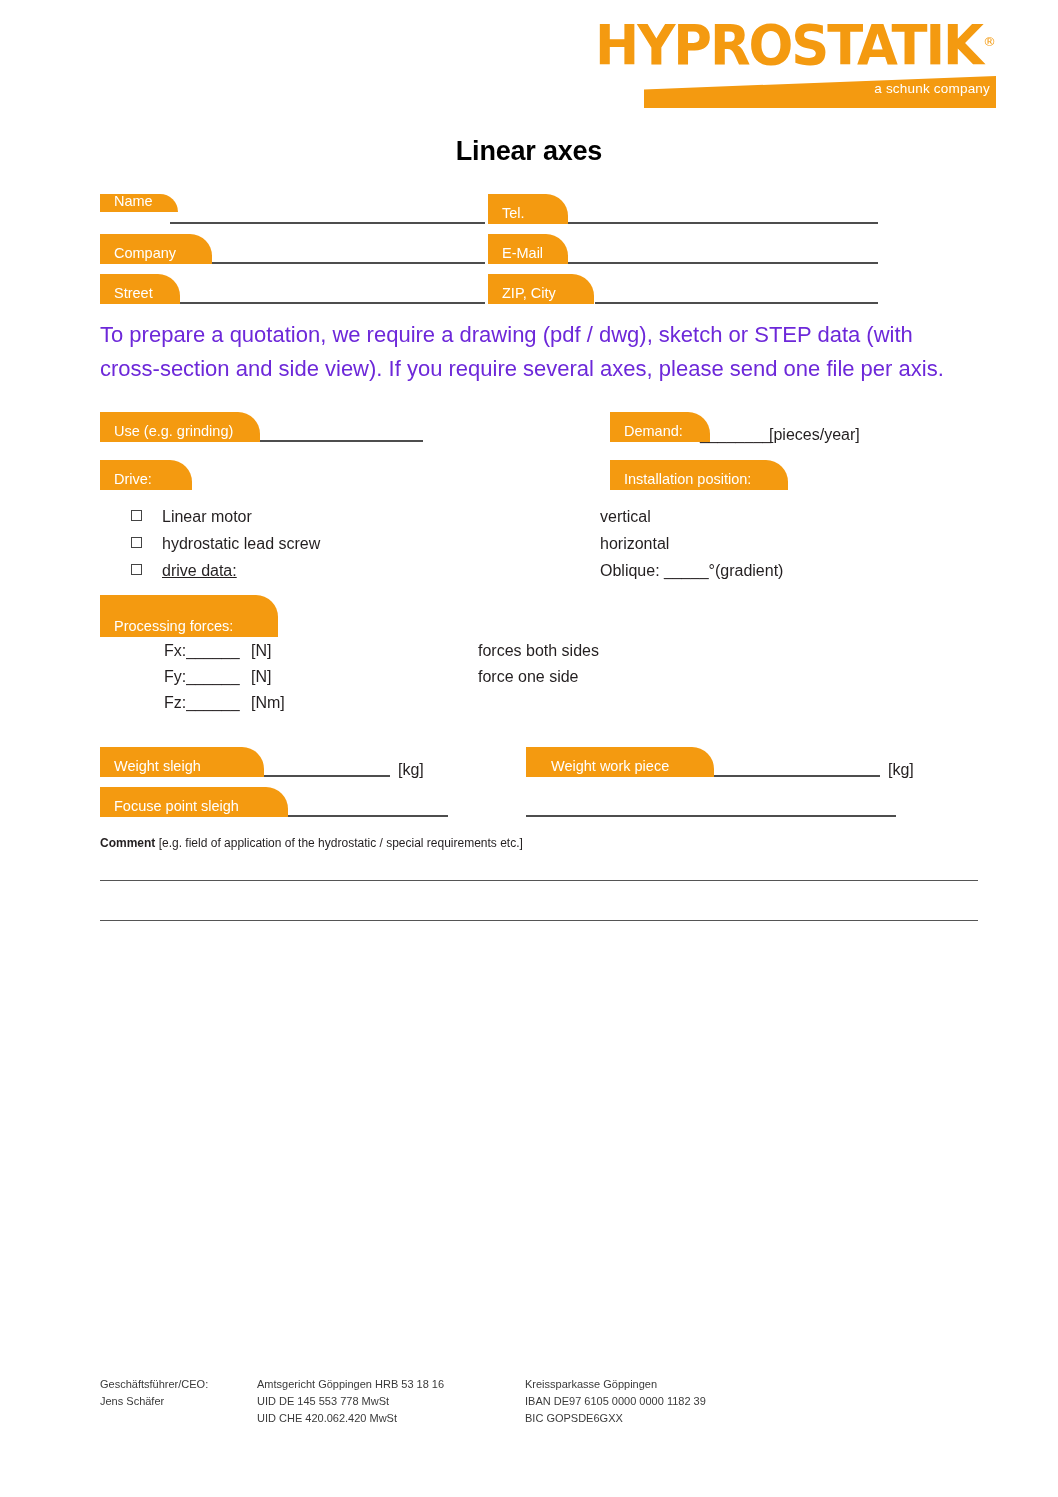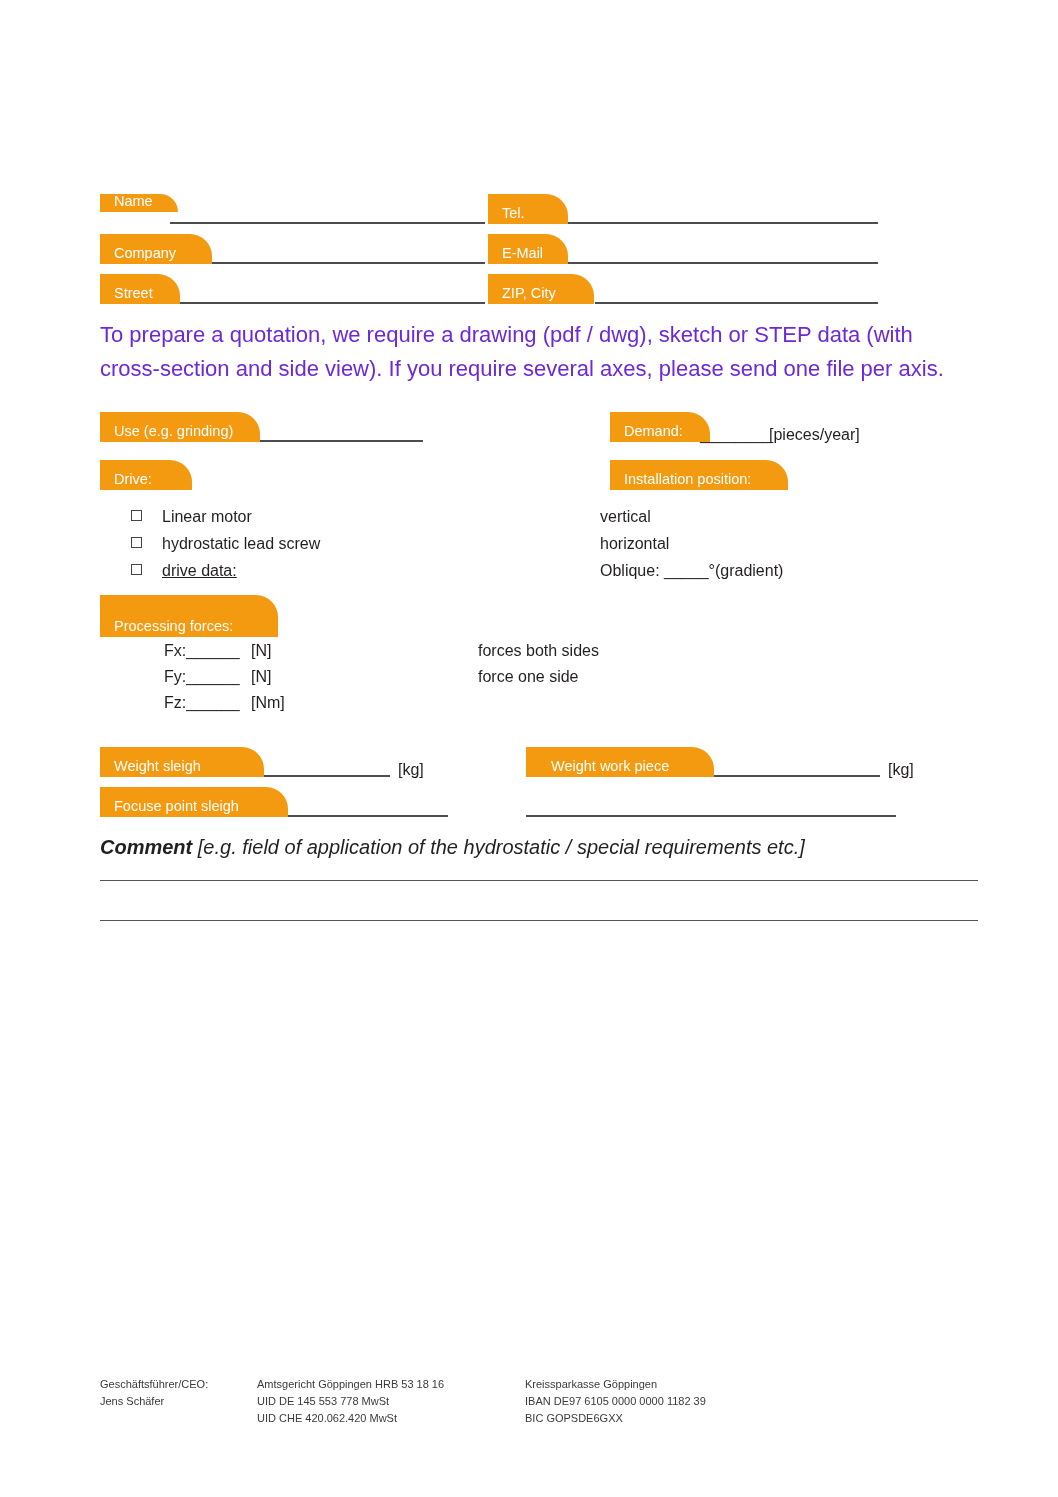--- a/index.html
+++ b/index.html
@@ -129,23 +129,22 @@
     border: 1px solid #444444;
     box-sizing: border-box;
     background: #ffffff;
   }
 
   
   .comment-head {
     position: absolute;
     left: 100px;
     top: 836px;
-    font-size: 20px;
-    white-space: nowrap;
-    font-style: italic;
+    font-size: 12px;
+    white-space: nowrap;
   }
   .comment-head b { font-weight: 700; }
 
   
   .footer {
     position: absolute;
     left: 100px;
     top: 1376px;
     width: 880px;
     display: flex;
@@ -158,21 +157,28 @@
   .footer .col:nth-child(2) { width: 268px; }
   .footer .col:nth-child(3) { width: 243px; }
   .footer .col:nth-child(4) { width: 212px; }
   .footer .line { white-space: nowrap; }
 </style>
 </head>
 <body>
 
 <div class="page">
 
-
+  <div class="logo-wrap">
+    <div class="logo-text">HYPROSTATIK</div>
+    <div class="logo-reg">®</div>
+    <div class="logo-bar"></div>
+    <div class="logo-tagline">a schunk company</div>
+  </div>
+
+  <div class="title">Linear axes</div>
 
   <div class="rule" style="left:170px; top:222px; width:315px;"></div>
   <div class="tab" style="left:100px; top:194px; width:78px; height:18px;">
     <span>Name</span>
   </div>
 
   <div class="rule" style="left:205px; top:262px; width:280px;"></div>
   <div class="tab" style="left:100px; top:234px; width:112px; height:30px;">
     <span>Company</span>
   </div>

